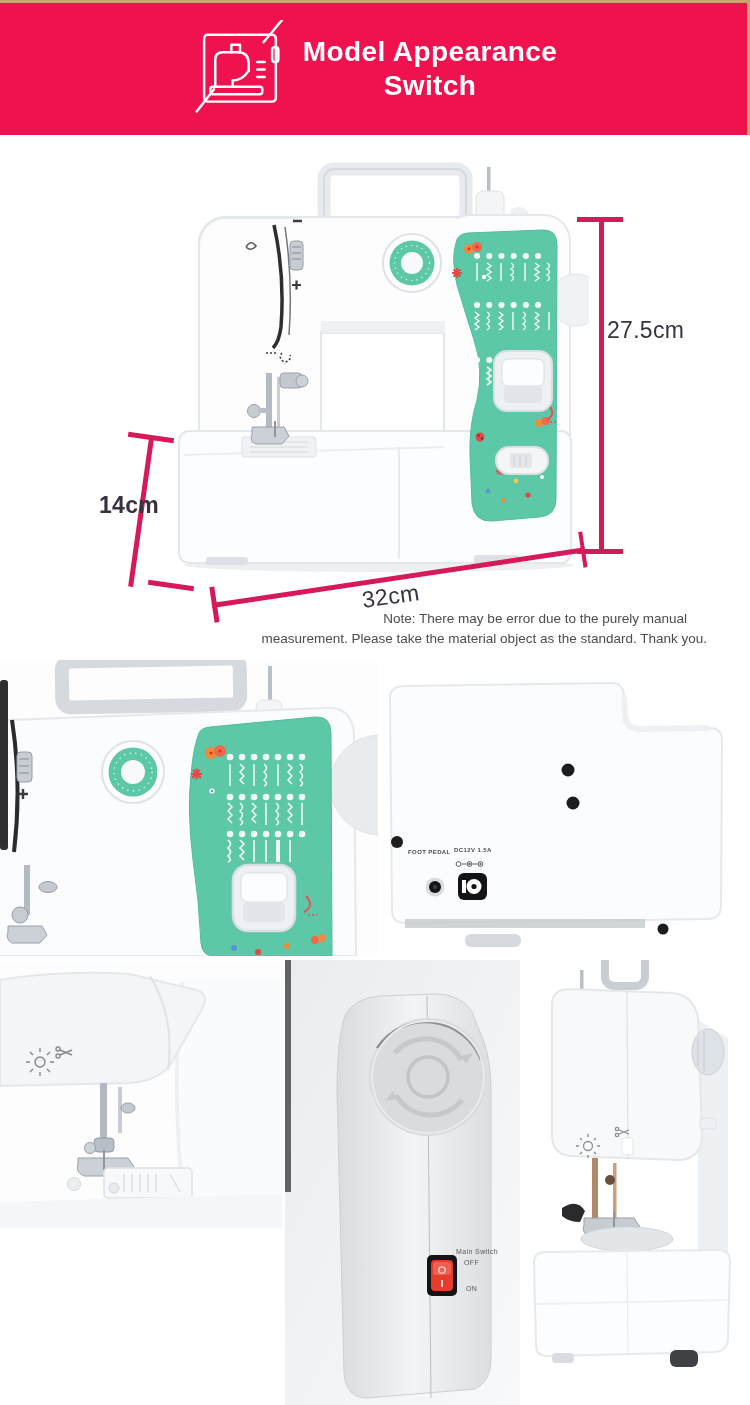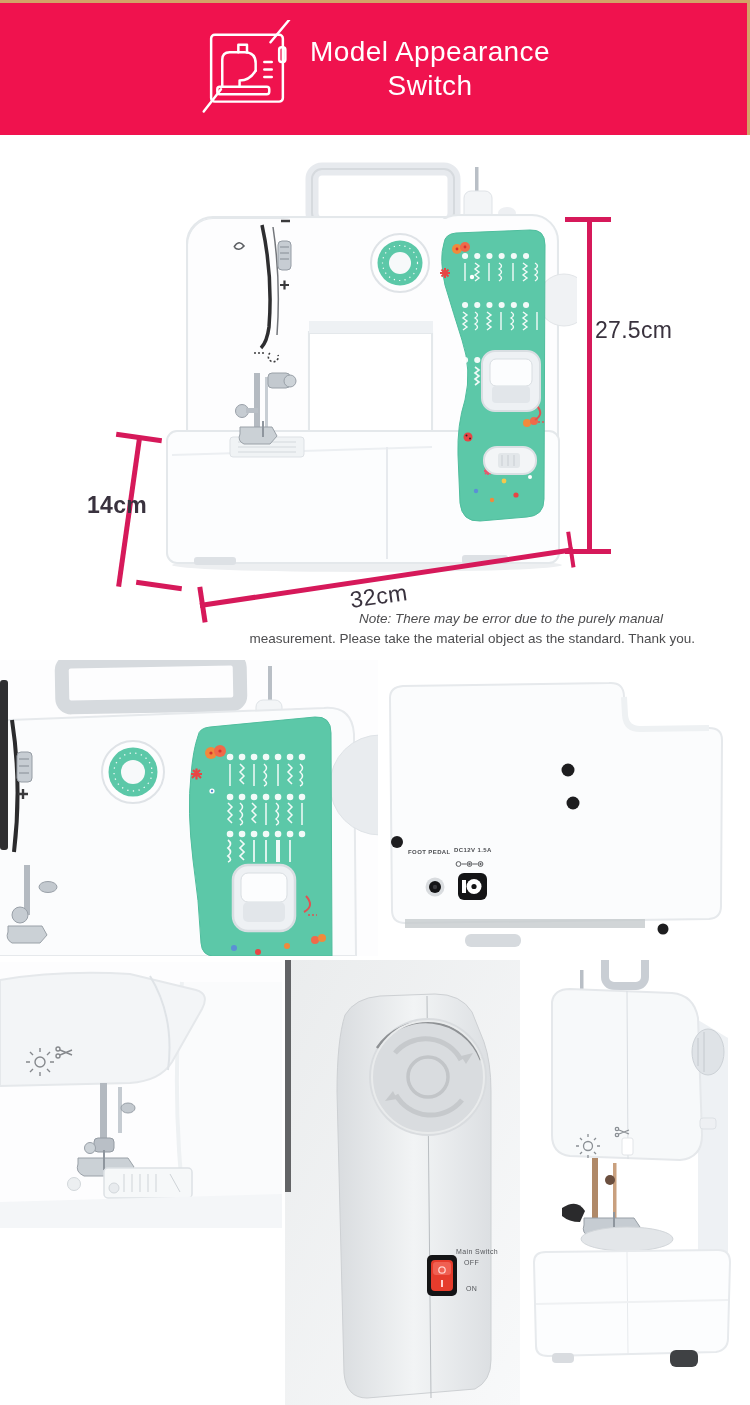--- a/index.html
+++ b/index.html
@@ -5,25 +5,25 @@
   html,body{margin:0;padding:0;background:#fff;}
   .page{position:relative;width:750px;height:1405px;background:#fff;overflow:hidden;
         font-family:"Liberation Sans",sans-serif;}
 
   
   .banner{position:absolute;left:0;top:0;width:750px;height:135px;background:#f0124e;}
   .gold-top{position:absolute;left:0;top:0;width:100%;height:3px;background:#d2a368;}
   .gold-right{position:absolute;right:0;top:0;width:3px;height:135px;background:#d2a368;}
   .banner-inner{position:absolute;left:0;top:3px;width:100%;height:132px;
                 display:flex;align-items:center;justify-content:center;gap:16px;}
-  .banner-title{color:#fff;font-size:28px;font-weight:normal;line-height:34px;
+  .banner-title{color:#fff;font-size:28px;font-weight:bold;line-height:34px;
                 text-align:center;letter-spacing:.4px;}
 
   
-  .hero-section{position:absolute;left:4px;top:135px;width:653px;height:523px;padding-left:44px;}
+  .hero-section{position:absolute;left:16px;top:135px;width:653px;height:523px;padding-left:44px;}
   .row2{position:absolute;left:0;top:658px;width:750px;height:300px;}
   .row3{position:absolute;left:0;top:958px;width:750px;height:447px;}
   .photo{position:absolute;}
 
   
   .dim{position:absolute;background:#d6195a;}
   .dim-v{left:583px;top:85px;width:4.5px;height:330px;}
   .cap{position:absolute;background:#d6195a;width:46px;height:4.5px;}
   .cap-vt{left:561px;top:82px;}
   .cap-vb{left:561px;top:414px;}
@@ -34,21 +34,21 @@
           transform:rotate(-8.5deg);transform-origin:left center;}
   .dim-32 .capv{position:absolute;width:4.5px;height:36px;background:#d6195a;top:-16px;}
   .capv.l{left:0;} .capv.r{right:0;}
   .dim-label{position:absolute;color:#39323e;font-size:23px;letter-spacing:.3px;}
   .lbl-h{left:591px;top:182px;}
   .lbl-d{left:83px;top:357px;font-weight:bold;}
   .lbl-w{left:346px;top:448px;transform:rotate(-8deg);}
 
   .note{position:absolute;right:6px;top:474px;width:480px;text-align:right;
         color:#4c4c4e;font-size:13.5px;line-height:20px;}
-  .note .l1{display:block;margin-right:32px;font-style:italic;}
+  .note .l1{display:block;margin-right:20px;}
 
   
   .micro{position:absolute;color:#4a4c50;font-weight:bold;letter-spacing:.4px;}
   .lbl-footpedal{left:408px;top:191px;font-size:6px;}
   .lbl-power{left:454px;top:189px;font-size:6px;}
   .lbl-mainswitch{left:456px;top:290px;font-size:7px;font-weight:normal;color:#55575b;}
   .lbl-off{left:464px;top:301px;font-size:7px;font-weight:normal;color:#55575b;}
   .lbl-on{left:466px;top:327px;font-size:7px;font-weight:normal;color:#55575b;}
 </style>
 </head>

